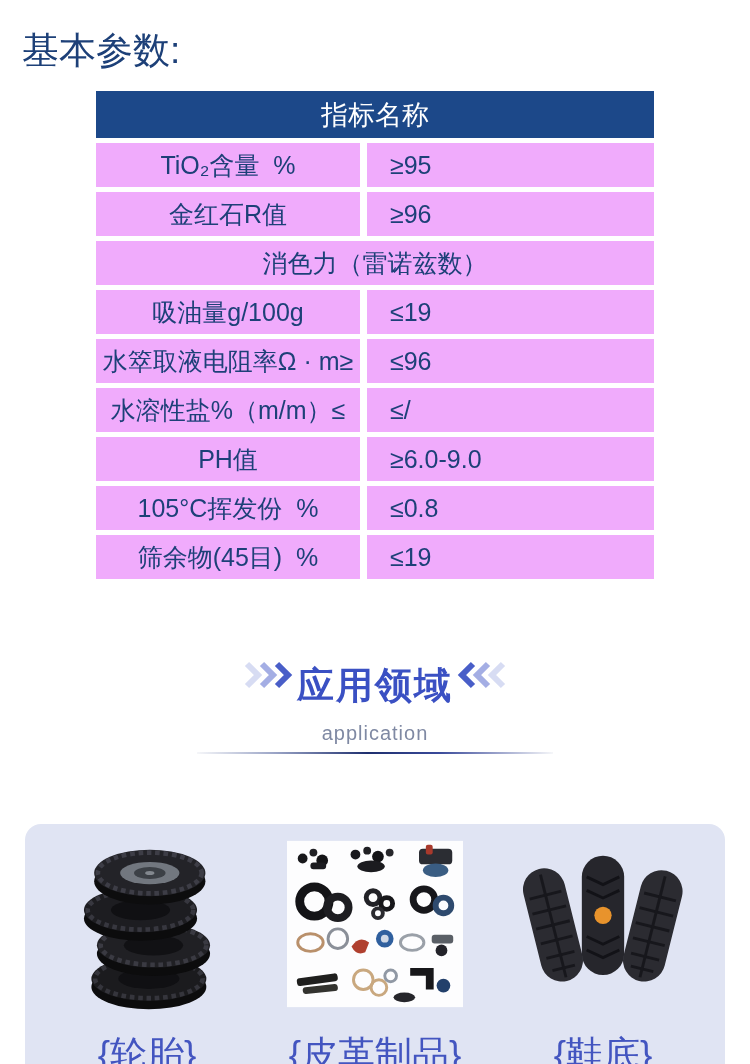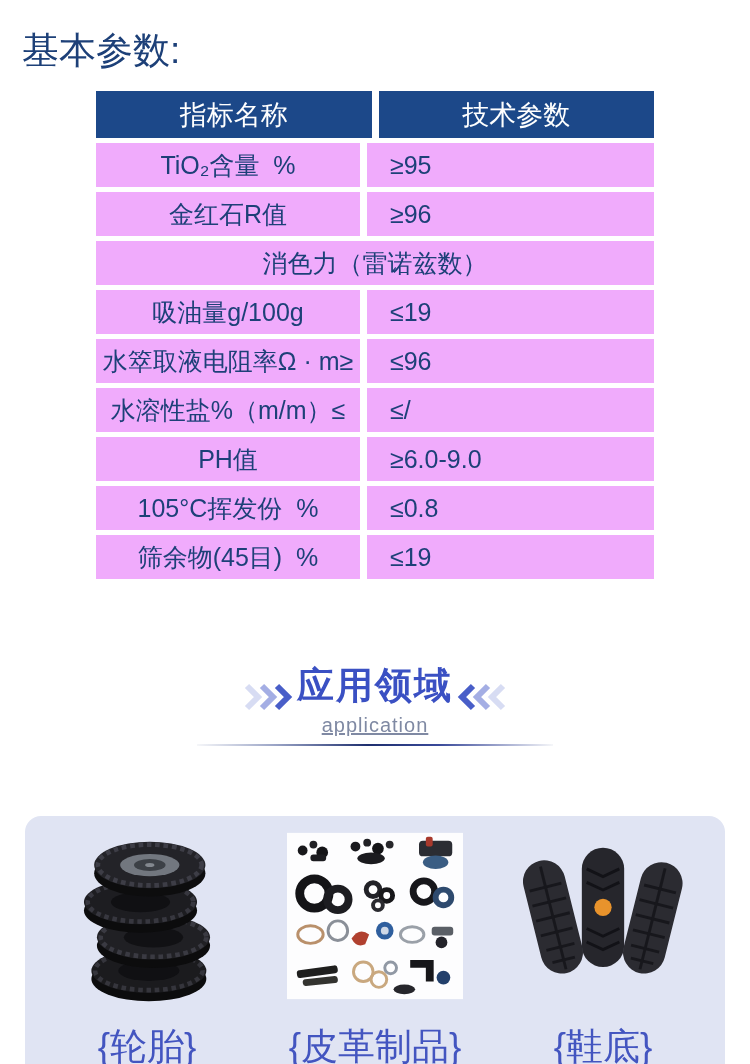--- a/index.html
+++ b/index.html
@@ -38,36 +38,35 @@
     color: #1d4078;
     font-size: 25px;
     display: flex; align-items: center;
   }
   .td.c-label { justify-content: center; white-space: pre; }
   .td.c-value { padding-left: 23px; text-align: center; }
 
   
   .app-section { margin-top: 82px; }
   .app-header {
-    display: flex; align-items: flex-end; justify-content: center; 
+    display: flex; align-items: flex-start; justify-content: center; 
   }
   .app-title {
     font-size: 37px;
     font-weight: bold;
     color: #3a50c3;
     letter-spacing: 2px;
   }
   .chev { display: block; }
   .app-sub {
     text-align: center;
     font-size: 20px;
     color: #7f89a3;
     letter-spacing: 1px;
-    margin-top: 3px;
-    text-decoration: underline;
+    margin-top: 11px;
   }
   .app-line {
     width: 356px; height: 2px;
     margin: 7px auto 0;
     background: linear-gradient(90deg,
       rgba(190,197,215,0.15) 0%, #9aa4c6 22%, #1e2f6e 48%,
       #3a4a9a 68%, rgba(190,197,215,0.15) 100%);
   }
 
   
@@ -95,21 +94,20 @@
   }
 </style>
 </head>
 <body>
 
 <div class="page-title">基本参数:</div>
 
 <div class="spec-table">
   <div class="t-head">
     <div class="th">指标名称</div>
-    <div class="th">技术参数</div>
   </div>
 
   <div class="t-row">
     <div class="td c-label">TiO₂含量  %</div>
     <div class="td c-value">≥95</div>
   </div>
   <div class="t-row">
     <div class="td c-label">金红石R值</div>
     <div class="td c-value">≥96</div>
   </div>

